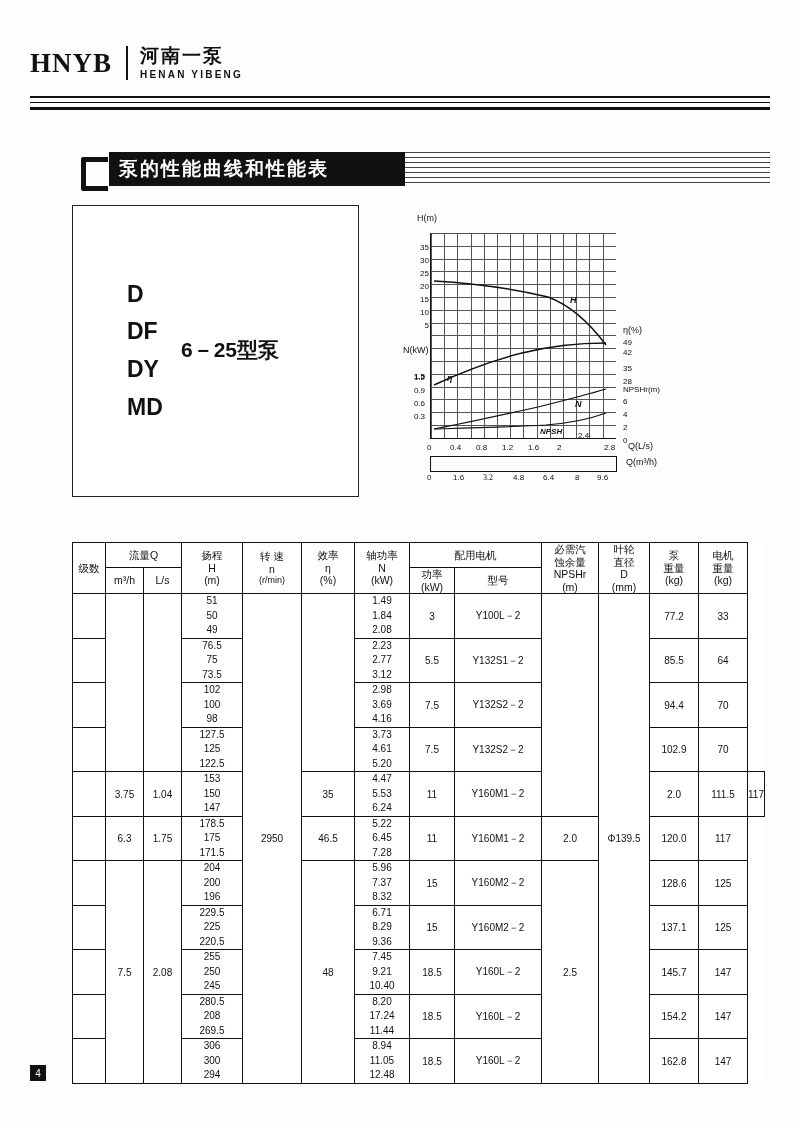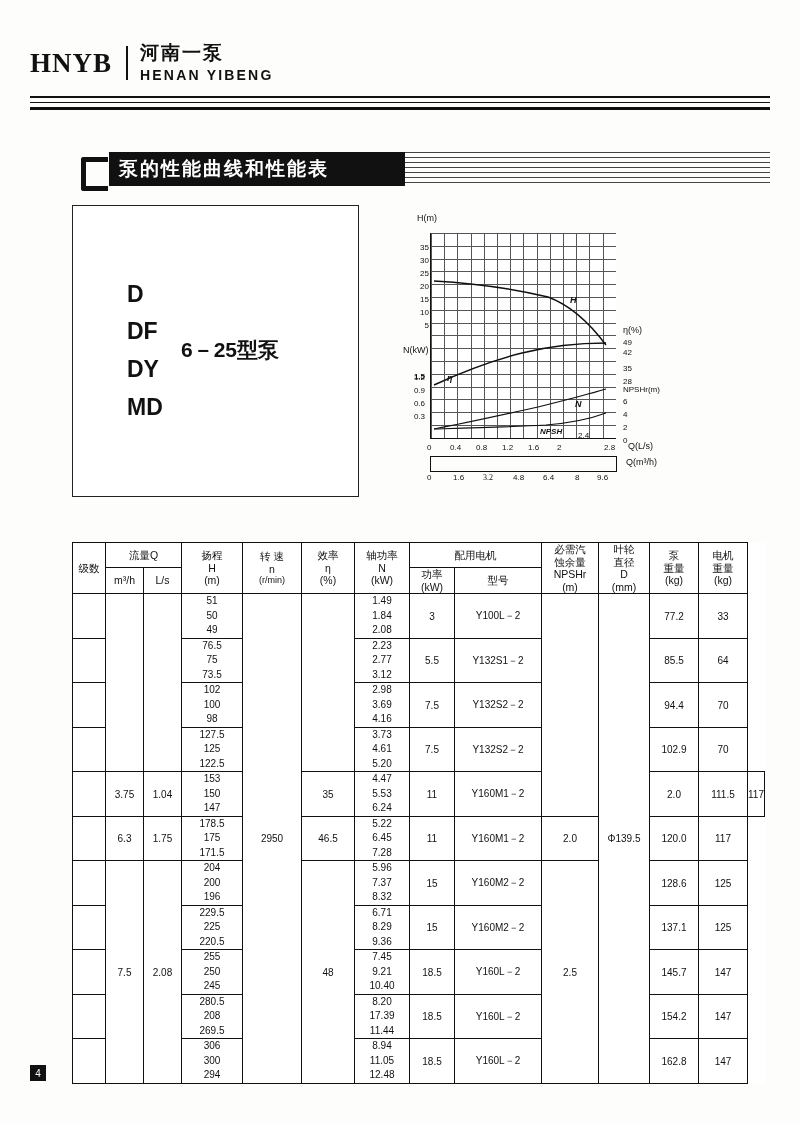--- a/index.html
+++ b/index.html
@@ -21,21 +21,21 @@
     font-weight:bold;font-size:27px;letter-spacing:1px;
     color:#111;
   }
   .logo-divider{
     width:2px;height:34px;background:#111;margin:0 12px 0 14px;
   }
   .logo-cn{
     font-size:19px;font-weight:bold;line-height:1.1;letter-spacing:2px;
   }
   .logo-en{
-    font-size:14px;letter-spacing:2.2px;font-weight:bold;margin-top:3px;
+    font-size:10px;letter-spacing:2.2px;font-weight:bold;margin-top:3px;
   }
   .rule-block{position:absolute;left:30px;top:96px;width:740px;}
   .rule-block .r{background:#111;margin-bottom:4px;}
   .r1{height:1.5px;width:740px;}
   .r2{height:1.5px;width:740px;}
   .r3{height:2.5px;width:740px;}
 
   
   .sec-title{
     position:absolute;left:75px;top:152px;width:330px;height:34px;
@@ -468,21 +468,21 @@
 
   <tr>
     <td></td>
     <td class="tri" style="height:38px;">
       <div>280.5</div>
       <div>208</div>
       <div>269.5</div>
     </td>
     <td class="tri">
       <div>8.20</div>
-      <div>17.39</div>
+      <div>17.24</div>
       <div>11.44</div>
     </td>
     <td>18.5</td>
     <td>Y160L－2</td>
     <td>154.2</td>
     <td>147</td>
   </tr>
 
   <tr>
     <td></td>

